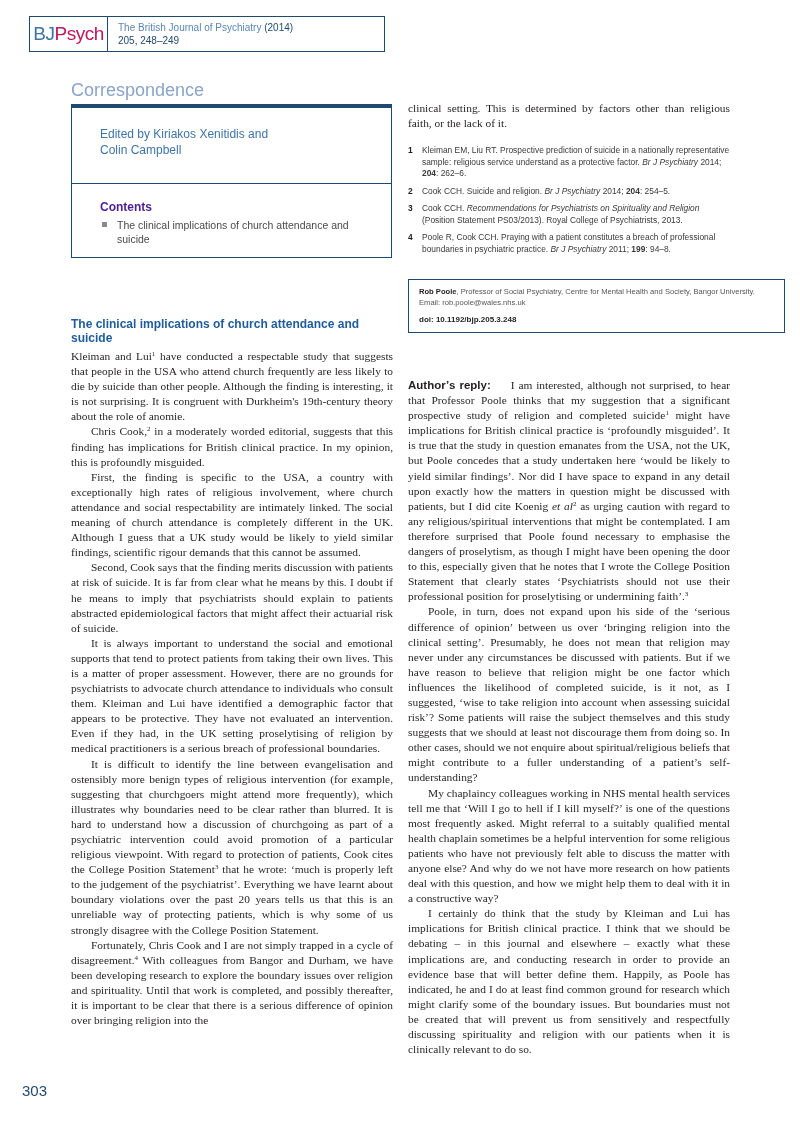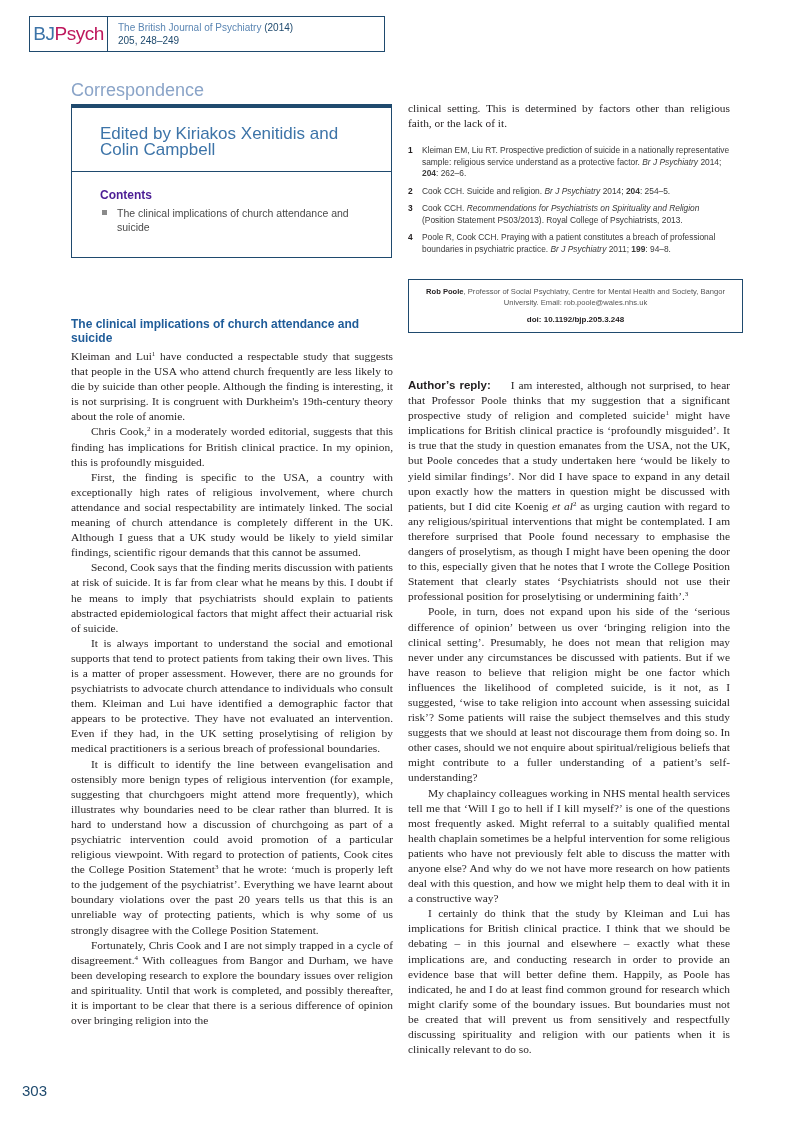--- a/index.html
+++ b/index.html
@@ -26,22 +26,22 @@
   .section-title {
     position: absolute; left: 71px; top: 80px;
     font-family: "Liberation Sans", sans-serif; font-weight: normal; font-size: 18px; color: #8aa4c8;
   }
 
   .editor-box {
     position: absolute; left: 71px; top: 104px; width: 321px; height: 154px;
     border: 1px solid #1f4a6e; border-top: 4px solid #1f4a6e;
   }
   .editor-top {
-    height: 64px; border-bottom: 1px solid #1f4a6e; padding: 18px 28px 16px 28px;
-    font-family: "Liberation Sans", sans-serif; font-size: 17px; line-height: 16px; color: #3d74a8;
+    height: 76px; border-bottom: 1px solid #1f4a6e; padding: 18px 28px 16px 28px;
+    font-family: "Liberation Sans", sans-serif; font-size: 12px; line-height: 16px; color: #3d74a8;
   }
   .contents { padding: 16px 28px 0 28px; font-family: "Liberation Sans", sans-serif; }
   .contents-title { font-weight: bold; font-size: 12px; color: #4c1d95; margin-bottom: 4px; }
   .contents-item { display: flex; font-size: 10.5px; line-height: 14px; color: #4a4a4a; }
   .bullet { width: 5px; height: 5px; background: #8a8a8a; margin: 4px 10px 0 2px; flex-shrink: 0; }
 
   .col { position: absolute; width: 322px; font-size: 11.4px; line-height: 15.1px; text-align: justify; }
   .col p { text-indent: 0; }
   .col p.ind { text-indent: 20px; }
   sup { font-size: 7px; line-height: 0; vertical-align: 4px; }
@@ -53,23 +53,23 @@
 
   .refs {
     position: absolute; left: 408px; top: 145px; width: 322px;
     font-family: "Liberation Sans", sans-serif; font-size: 8.4px; line-height: 11.5px; color: #3a3a3a;
   }
   .ref { display: flex; margin-bottom: 6px; }
   .ref .num { width: 14px; font-weight: bold; color: #231f20; flex-shrink: 0; }
   .ref .txt { flex: 1; }
 
   .author-box {
-    position: absolute; left: 408px; top: 279px; width: 335px; height: 54px;
+    position: absolute; left: 408px; top: 279px; width: 377px; height: 54px;
     border: 1px solid #1f4a6e; padding: 7px 10px;
-    font-family: "Liberation Sans", sans-serif; font-size: 7.6px; line-height: 10.5px; color: #555; text-align: center;
+    font-family: "Liberation Sans", sans-serif; font-size: 7.6px; line-height: 10.5px; color: #555;
   }
   .author-box b { color: #231f20; }
   .doi { margin-top: 7px; font-weight: bold; color: #231f20; font-size: 8px; }
 
   .reply-label { font-family: "Liberation Sans", sans-serif; font-weight: bold; font-size: 11.5px; color: #231f20; margin-right: 20px; }
 
   .page-num {
     position: absolute; left: 22px; top: 1082px;
     font-family: "Liberation Sans", sans-serif; font-size: 15px; color: #1f4a6e;
   }

